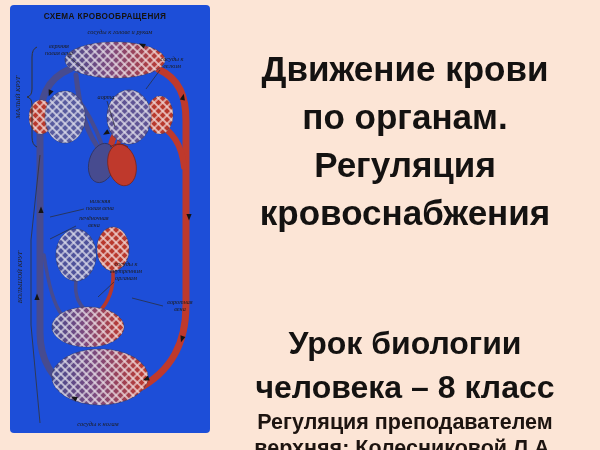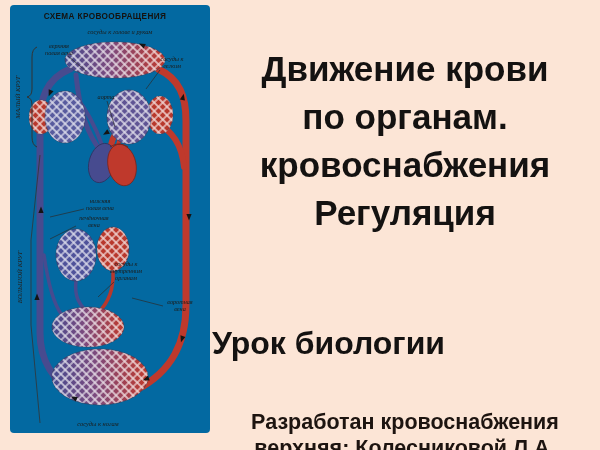--- a/index.html
+++ b/index.html
@@ -3,34 +3,34 @@
 <meta charset="utf-8">
 <style>
   html,body{margin:0;padding:0;}
   body{
     width:600px;height:450px;position:relative;overflow:hidden;
     background:#fce5d6;
     font-family:"Liberation Sans",sans-serif;
   }
   .panel{
     position:absolute;left:10px;top:5px;width:200px;height:428px;
-    background:#0369a1;border-radius:4px;
+    background:#1d4ed8;border-radius:4px;
   }
   .panel svg{display:block;}
   .right-col{
     position:absolute;left:212px;top:13px;width:386px;height:450px;
   }
   .slide-title{
     position:absolute;left:0;top:32px;width:386px;
     text-align:center;font-weight:bold;font-size:35px;line-height:48px;
     color:#141211;letter-spacing:0;
   }
   .slide-subtitle{
     position:absolute;left:0;top:308px;width:386px;
-    font-weight:bold;font-size:32px;line-height:44px;
+    text-align:center;font-weight:bold;font-size:32px;line-height:44px;
     color:#141211;
   }
   .slide-credit{
     position:absolute;left:0;top:396px;width:386px;
     text-align:center;font-weight:bold;font-size:21.5px;line-height:26px;
     color:#1d1410;
   }
   .dg-title{font:bold 8.2px "Liberation Sans",sans-serif;letter-spacing:.4px;fill:#15120f;}
   .dg-lab{font:italic 6.2px "Liberation Serif",serif;fill:#1d1b18;}
   .dg-lab-sm{font:italic 6.4px "Liberation Serif",serif;fill:#1d1b18;}
@@ -148,23 +148,24 @@
   <text class="dg-lab-sm" x="88" y="421" text-anchor="middle">сосуды к ногам</text>
   <text class="dg-side" text-anchor="middle" transform="translate(10,92) rotate(-90)">МАЛЫЙ КРУГ</text>
   <text class="dg-side" text-anchor="middle" transform="translate(12,272) rotate(-90)">БОЛЬШОЙ КРУГ</text>
 </svg>
 </div>
 
 <div class="right-col">
   <div class="slide-title">
     <div>Движение крови</div>
     <div>по органам.</div>
+    <div>Регуляция</div>
     <div>кровоснабжения</div>
-    <div>Регуляция</div>
   </div>
   <div class="slide-subtitle">
     <div>Урок биологии</div>
+    <div>человека – 8 класс</div>
   </div>
   <div class="slide-credit">
-    <div>Разработан кровоснабжения</div>
+    <div>Регуляция преподавателем</div>
     <div>верхняя: Колесниковой Л.А.</div>
   </div>
 </div>
 
 </body></html>

